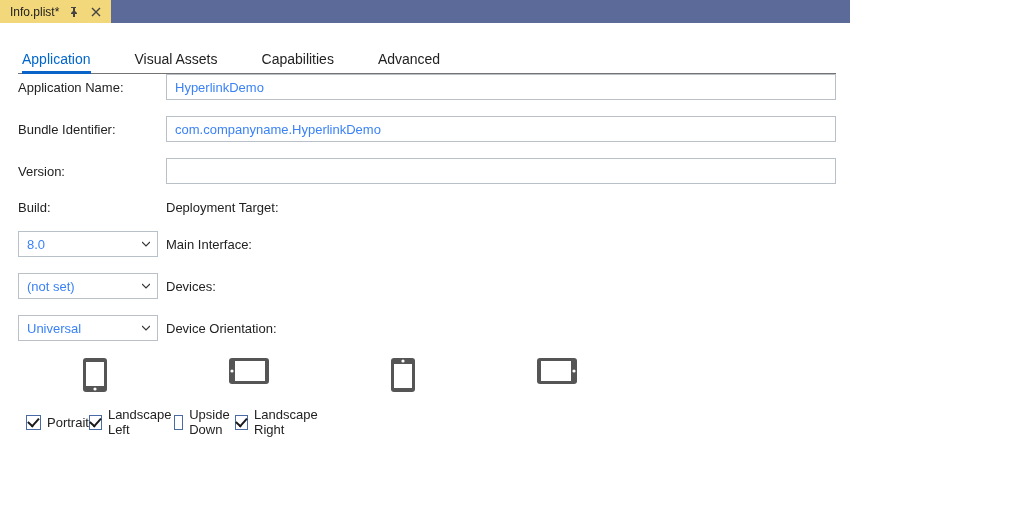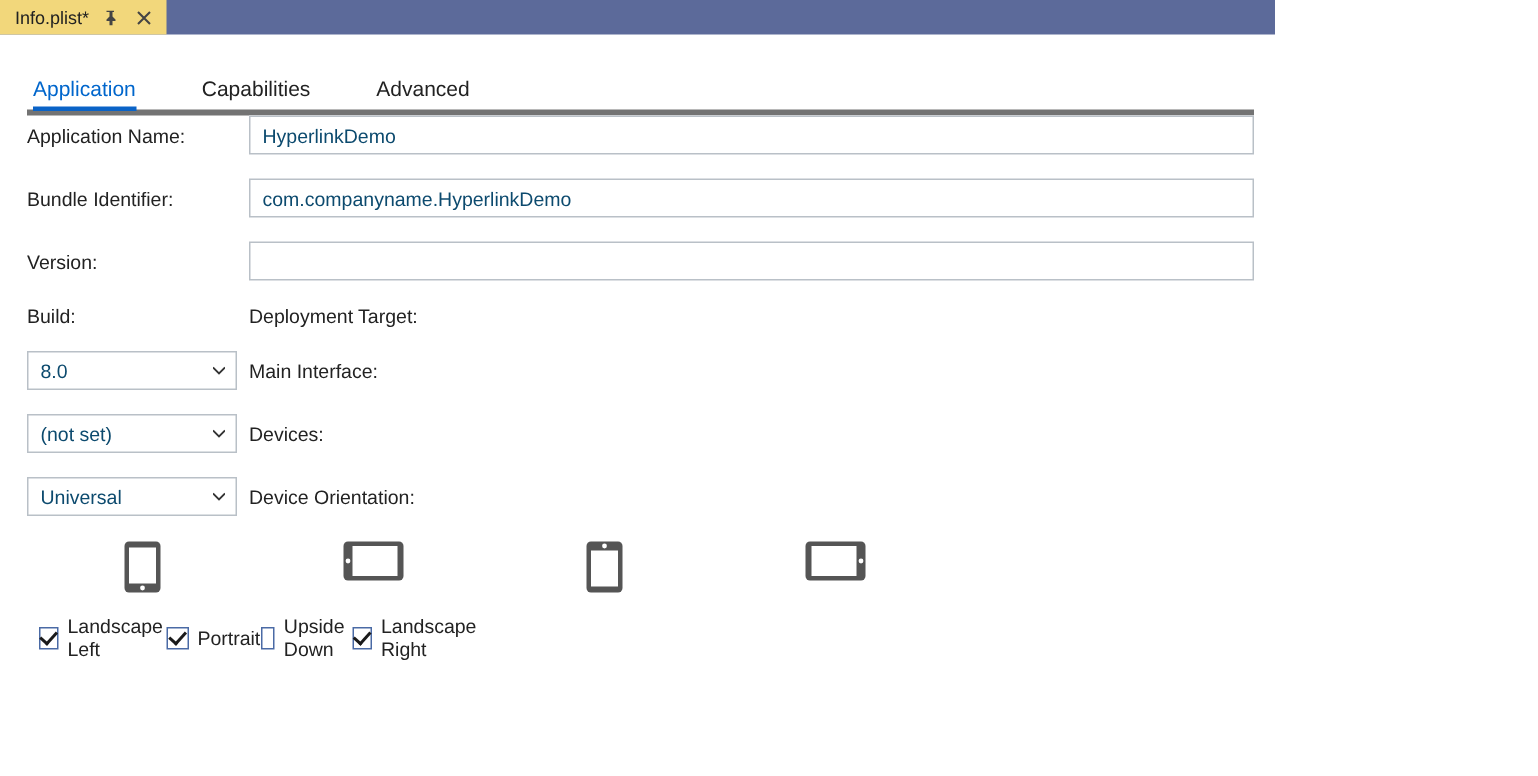--- a/index.html
+++ b/index.html
@@ -10,32 +10,32 @@
   .titlebar { height: 23px; background: #5c6a9a; display: flex; align-items: stretch; }
   .doc-tab { background: #f2d77b; display: flex; align-items: center; padding: 0 8px 0 10px; gap: 8px; }
   .doc-tab-title { font-size: 12px; }
   .tab-icon { display: inline-flex; align-items: center; justify-content: center; width: 14px; height: 14px; cursor: pointer; }
   .tab-icon svg { display: block; }
 
   
   .content { flex: 1; padding: 24px 14px 0 18px; overflow: hidden; }
 
   
-  .tabs { display: flex; gap: 44px; border-bottom: 4px solid #737373; padding-left: 4px; }
+  .tabs { display: flex; gap: 44px; border-bottom: 1px solid #737373; padding-left: 4px; }
   .tab { padding: 4px 0 6px 0; cursor: pointer; color: #222; font-size: 14px; }
   .tab.active { color: #0066cc; border-bottom: 3px solid #0a63c7; margin-bottom: -1px; padding-bottom: 3px; }
 
   
   .form { display: grid; grid-template-columns: 140px 1fr; row-gap: 16px; column-gap: 8px; align-items: center; }
   .label { font-size: 13px; color: #222; }
   .label.top { align-self: start; padding-top: 6px; }
 
   .input, .select {
     width: 100%; height: 26px; border: 1px solid #b9c0c7; background: #fff;
-    padding: 0 8px; font-size: 13px; font-family: inherit; color: #0c4a6e;
+    padding: 0 8px; font-size: 13px; font-family: inherit; color: #3b82f6;
   }
 
   .select-wrap { position: relative; }
   .select { appearance: none; -webkit-appearance: none; cursor: pointer; text-align: left; }
   .select-caret { position: absolute; right: 8px; top: 50%; transform: translateY(-50%); pointer-events: none; }
   .select-caret svg { display: block; }
 
   
   .orient-cell { align-self: start; }
   .orient-icons { display: flex; gap: 120px; padding-left: 64px; }
@@ -71,20 +71,21 @@
             <path d="M1 1l8 8M9 1l-8 8" stroke="#444" stroke-width="1.4"></path>
           </svg>
       </span>
     </div>
   </div>
 
   <div class="content">
 
     <div class="tabs">
       <div class="tab active">Application</div>
+      <div class="tab">Visual Assets</div>
       <div class="tab">Capabilities</div>
       <div class="tab">Advanced</div>
     </div>
 
     <div class="form">
 
       <div class="label">Application Name:</div>
       <input class="input" value="HyperlinkDemo" style="">
 
       <div class="label">Bundle Identifier:</div>
@@ -151,27 +152,27 @@
           </span>
           <span class="device-icon">
             <svg width="42" height="28" viewBox="0 0 42 28">
                 <rect x="1" y="1" width="40" height="26" rx="3" fill="#555"></rect>
                 <rect x="5" y="4" width="30" height="20" fill="#fff"></rect>
                 <circle cx="38" cy="14" r="1.6" fill="#fff"></circle>
               </svg>
           </span>
         </div>
         <div class="orient-checks">
+          <label class="chk" style="width:150px">
+            <span class="checkbox checked"></span>
+            <span>Portrait</span>
+          </label>
           <label class="chk" style="width:166px">
             <span class="checkbox checked"></span>
             <span>Landscape Left</span>
-          </label>
-          <label class="chk" style="width:150px">
-            <span class="checkbox checked"></span>
-            <span>Portrait</span>
           </label>
           <label class="chk" style="width:160px">
             <span class="checkbox"></span>
             <span>Upside Down</span>
           </label>
           <label class="chk">
             <span class="checkbox checked"></span>
             <span>Landscape Right</span>
           </label>
         </div>

